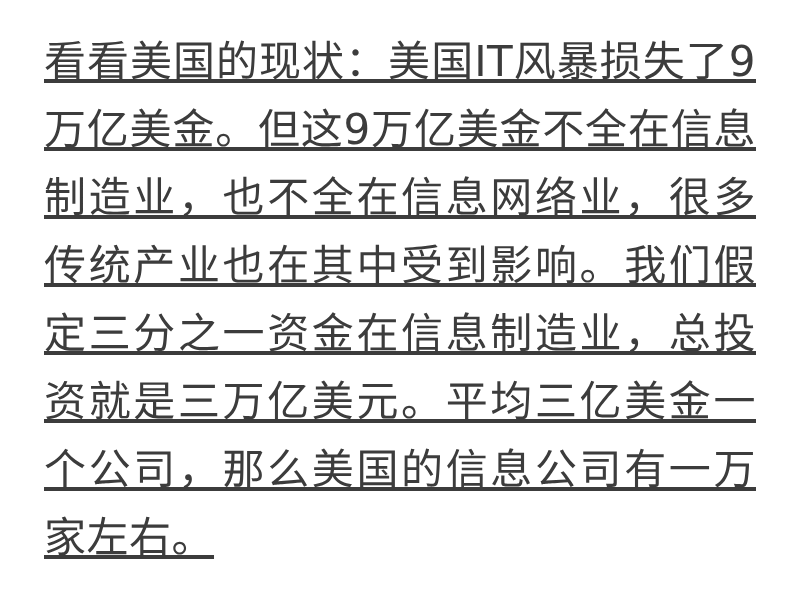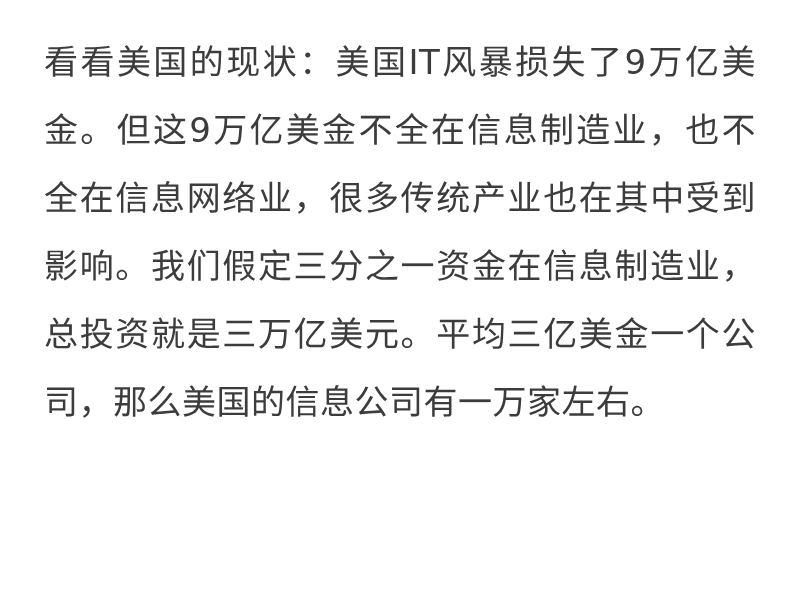--- a/index.html
+++ b/index.html
@@ -20,28 +20,29 @@
     background: #ffffff;
     display: block;
     position: relative;
   }
   .text-block {
     position: absolute;
     left: 44px;
     top: 28px;
     width: 712px;
     color: #3c3c3c;
-    font-size: 34px;
+    font-size: 42px;
     line-height: 68px;
     letter-spacing: 0.5px;
     text-align: justify;
     text-justify: inter-character;
     font-weight: 400;
     white-space: pre-wrap;
     word-break: break-all;
+    text-decoration: underline;
   }
 </style>
 </head>
 <body>
 
 <div class="page">
   <div class="text-block">看看美国的现状：美国IT风暴损失了9万亿美金。但这9万亿美金不全在信息制造业，也不全在信息网络业，很多传统产业也在其中受到影响。我们假定三分之一资金在信息制造业，总投资就是三万亿美元。平均三亿美金一个公司，那么美国的信息公司有一万家左右。</div>
 </div>
 
 </body></html>

